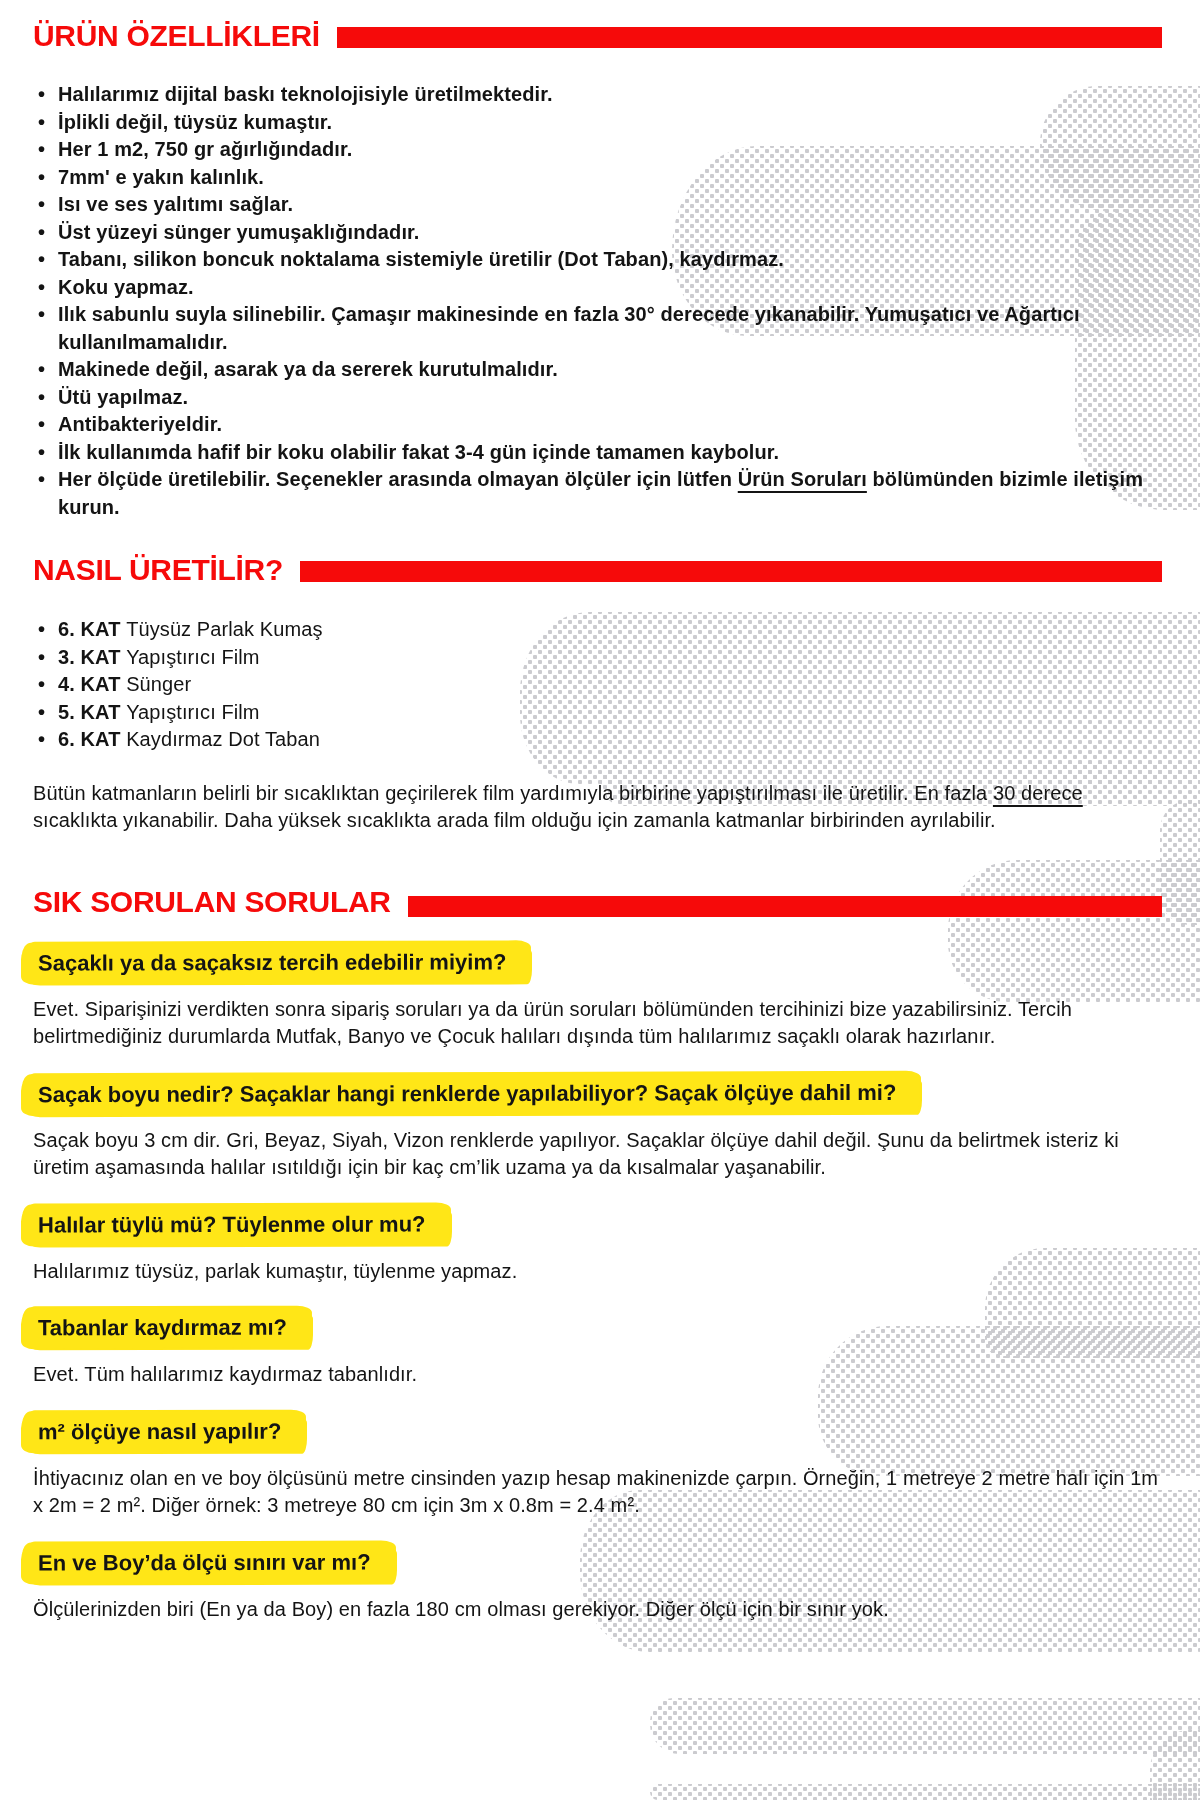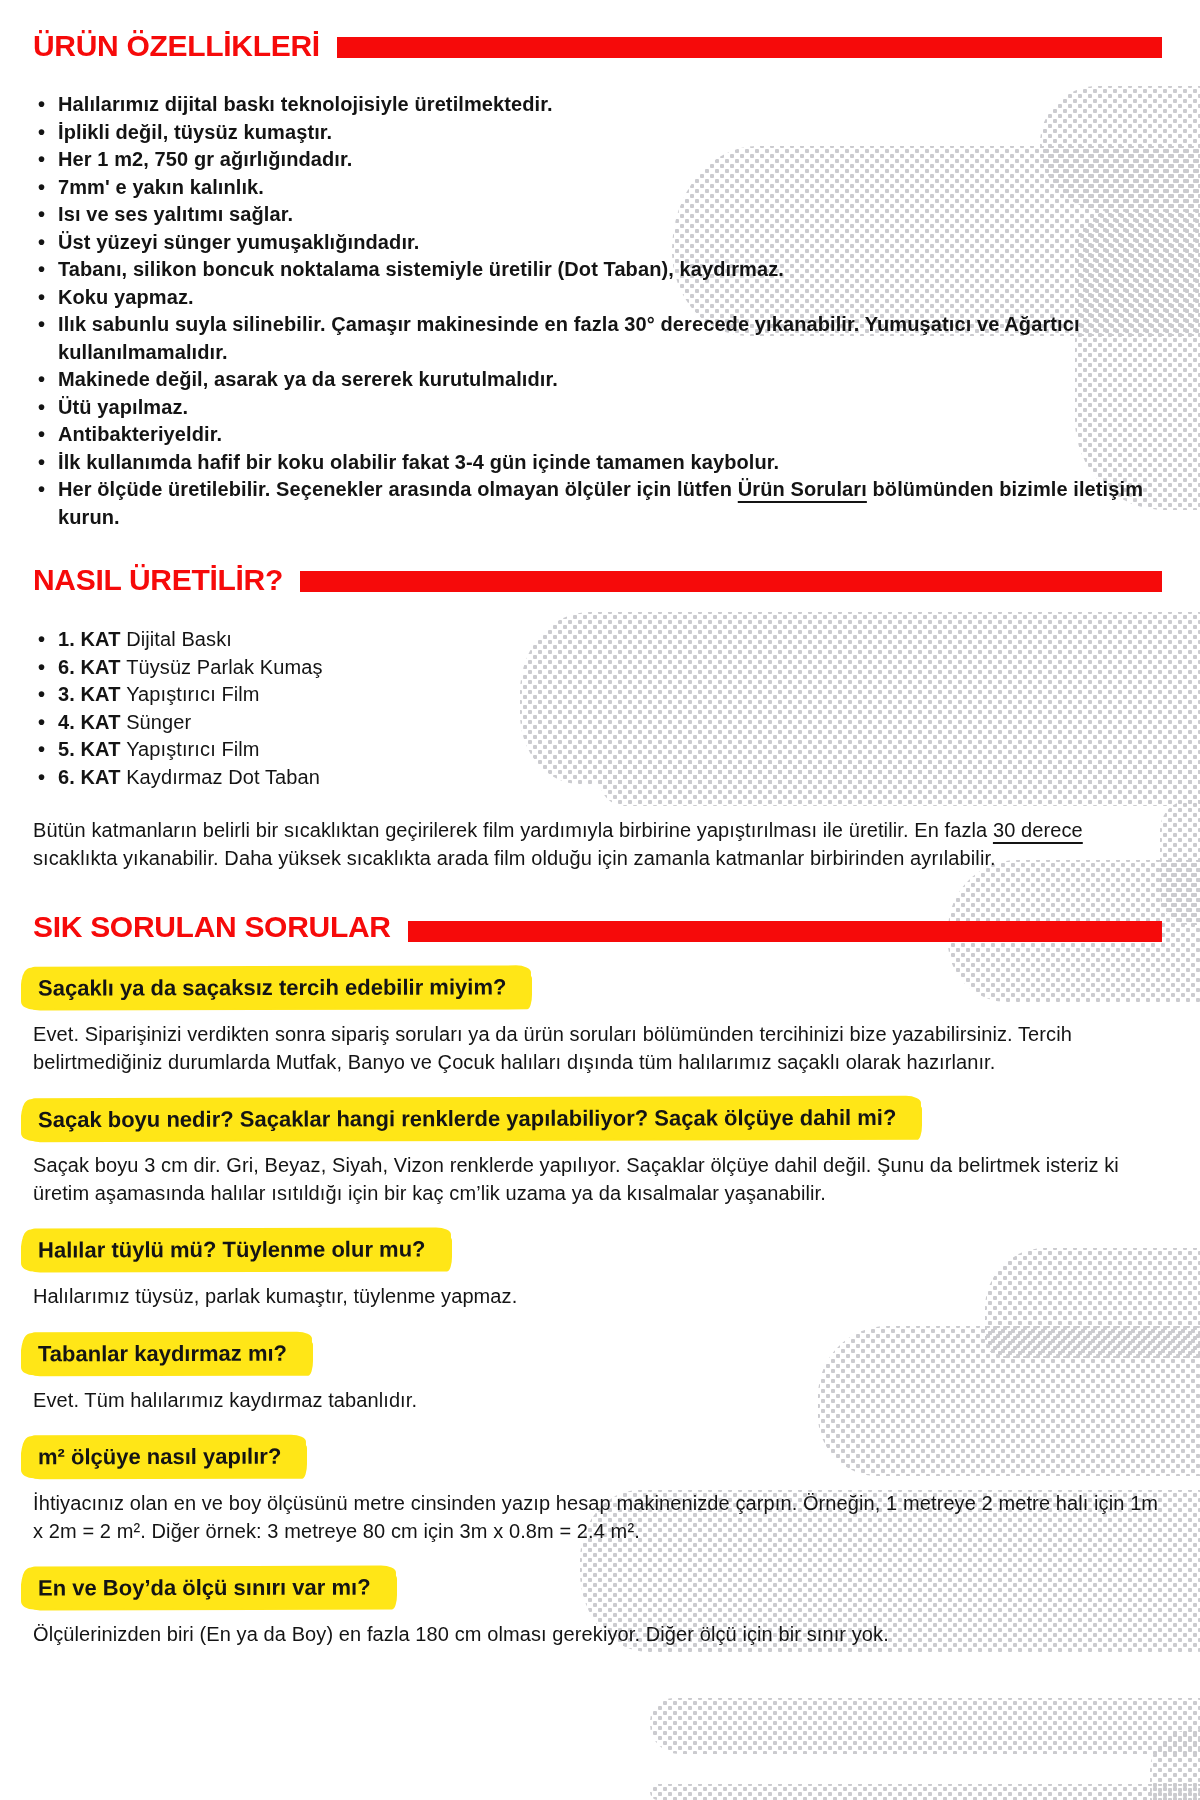--- a/index.html
+++ b/index.html
@@ -22,21 +22,21 @@
     background-image:
       radial-gradient(var(--dot,#cbcbcf) 2px, transparent 2.5px),
       radial-gradient(var(--dot,#cbcbcf) 2px, transparent 2.5px);
     background-size:10px 10px;
     background-position:0 0,5px 5px;
     z-index:0;
   }
   
   .content{
     position:relative;z-index:1;
-    padding:31px 38px 0 33px;
+    padding:21px 38px 0 33px;
     box-sizing:border-box;
     width:1200px;
   }
   .section-header{display:flex;align-items:center;gap:17px;margin:0;}
   .section-title{
     font-size:30px;line-height:30px;font-weight:900;
     color:var(--red,#f60a0a);
     letter-spacing:-0.3px;
     white-space:nowrap;
   }
@@ -74,21 +74,21 @@
       -2px -2px 0 -1px var(--yellow,#ffe617);
     transform:rotate(-0.15deg);
     position:relative;
   }
   .answer{margin:0;}
   
   .gap-after-h1{margin-bottom:30px;}
   .features-list{margin-bottom:34px;}
   .gap-after-h2{margin-bottom:31px;}
   .kat-list{margin-bottom:26px;}
-  .prod-note{margin-bottom:40px;}
+  .prod-note{margin-bottom:52px;}
   .gap-after-h3{margin-bottom:26px;align-items:flex-end;}
 </style>
 </head>
 <body>
 
 <div class="page">
 
   <div class="dots" style="left:1040px;top:86px;width:200px;height:125px;border-radius:60px 0 0 70px;"></div>
   <div class="dots" style="left:672px;top:146px;width:560px;height:190px;border-radius:90px 12px 20px 80px / 110px 12px 24px 90px;"></div>
   <div class="dots" style="left:1075px;top:210px;width:160px;height:300px;border-radius:40px 0 0 90px;"></div>
@@ -126,21 +126,20 @@
       <li class="bullet-item">İlk kullanımda hafif bir koku olabilir fakat 3-4 gün içinde tamamen kaybolur.</li>
       <li class="bullet-item"><span>Her ölçüde üretilebilir. Seçenekler arasında olmayan ölçüler için lütfen </span><span class="u">Ürün Soruları</span><span> bölümünden bizimle iletişim kurun.</span></li>
     </ul>
 
     <div class="section-header gap-after-h2">
       <span class="section-title">NASIL ÜRETİLİR?</span>
       <span class="section-bar"></span>
     </div>
 
     <ul class="bullet-list kat-list txt">
-      <li class="bullet-item"><span class="kat-num">1. KAT</span>&nbsp;<span class="light">Dijital Baskı</span></li>
       <li class="bullet-item"><span class="kat-num">6. KAT</span>&nbsp;<span class="light">Tüysüz Parlak Kumaş</span></li>
       <li class="bullet-item"><span class="kat-num">3. KAT</span>&nbsp;<span class="light">Yapıştırıcı Film</span></li>
       <li class="bullet-item"><span class="kat-num">4. KAT</span>&nbsp;<span class="light">Sünger</span></li>
       <li class="bullet-item"><span class="kat-num">5. KAT</span>&nbsp;<span class="light">Yapıştırıcı Film</span></li>
       <li class="bullet-item"><span class="kat-num">6. KAT</span>&nbsp;<span class="light">Kaydırmaz Dot Taban</span></li>
     </ul>
 
     <p class="para prod-note txt light"><span>Bütün katmanların belirli bir sıcaklıktan geçirilerek film yardımıyla birbirine yapıştırılması ile üretilir. En fazla </span><span class="u">30 derece</span><span> sıcaklıkta yıkanabilir. Daha yüksek sıcaklıkta arada film olduğu için zamanla katmanlar birbirinden ayrılabilir.</span></p>
 
     <div class="section-header gap-after-h3">

